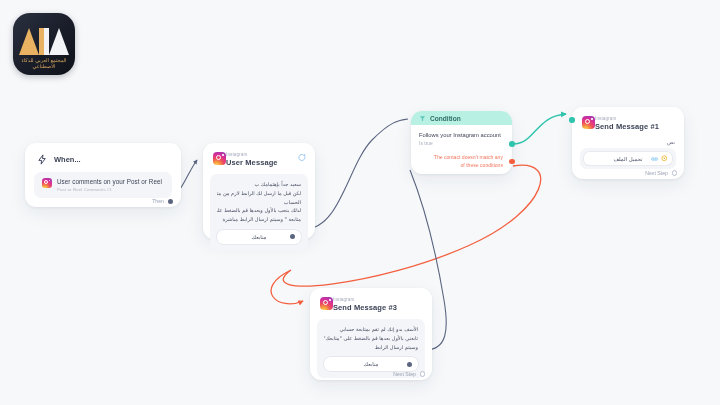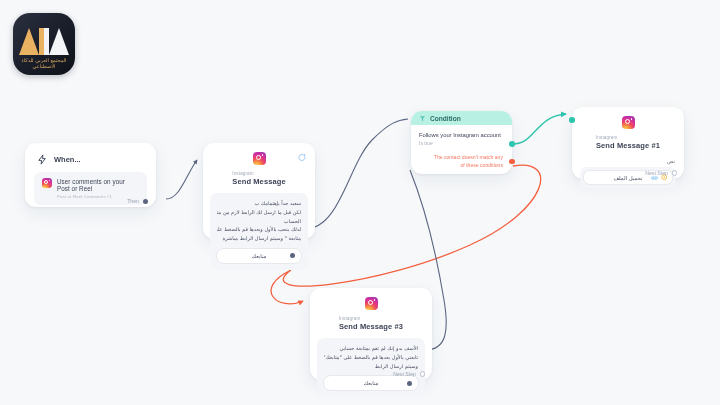--- a/index.html
+++ b/index.html
@@ -78,24 +78,21 @@
 
   
   .node {
     position: absolute;
     background: #ffffff;
     border-radius: 11px;
     box-shadow: 0 1px 3px rgba(35,45,70,.07), 0 6px 18px rgba(35,45,70,.07);
   }
   .node-head {
     display: flex;
-    align-items: center;
-    gap: 6px;
     padding: 9px 10px 3px 10px;
-    flex-direction: column;
   }
   .node-title {
     font-size: 7.5px;
     font-weight: bold;
     color: #3d4457;
     letter-spacing: .1px;
   }
   .node-sup {
     font-size: 4.6px;
     color: #a7adbd;
@@ -130,21 +127,21 @@
     background: #fff;
     border-radius: 50%;
   }
   .ig-icon.sm { width: 10px; height: 10px; border-radius: 3.2px; }
   .ig-icon.sm::before { left: 2.4px; top: 2.4px; width: 4.1px; height: 4.1px; border-width: .95px; }
   .ig-icon.sm::after { right: 1.6px; top: 1.6px; width: 1.2px; height: 1.2px; }
 
   
   #node-trigger {
     left: 25px; top: 143px;
-    width: 131px; height: 64px;
+    width: 156px; height: 64px;
   }
   .trigger-top {
     display: flex; align-items: center; gap: 6px;
     padding: 11px 12px 0 12px;
   }
   .bolt {
     width: 11px; height: 11px;
     color: #39405a;
     flex: 0 0 auto;
   }
@@ -373,21 +370,21 @@
       <span class="then-label">Then</span>
       <span class="dot-filled"></span>
     </div>
   </div>
 
   <div class="node" id="node-msg1">
     <div class="node-head">
       <span class="ig-icon"></span>
       <span class="head-text">
         <span class="node-sup">Instagram</span>
-        <span class="node-title">Send Message</span>
+        <span class="node-title">User Message</span>
       </span>
     </div>
     <svg class="chat-icon" viewBox="0 0 24 24">
       <path d="M21 12a8 8 0 1 1-3.2-6.4L21 4l-1.1 3.3A7.9 7.9 0 0 1 21 12z" fill="none" stroke="currentColor" stroke-width="2" stroke-linejoin="round"></path>
     </svg>
     <div class="msg-body">
       <div class="ar-text">
         <span class="ln">سعيد جداً بإهتمامك ب</span>
         <span class="ln">لكن قبل ما ارسل لك الرابط لازم من متابعة</span>
         <span class="ln">الحساب</span>

